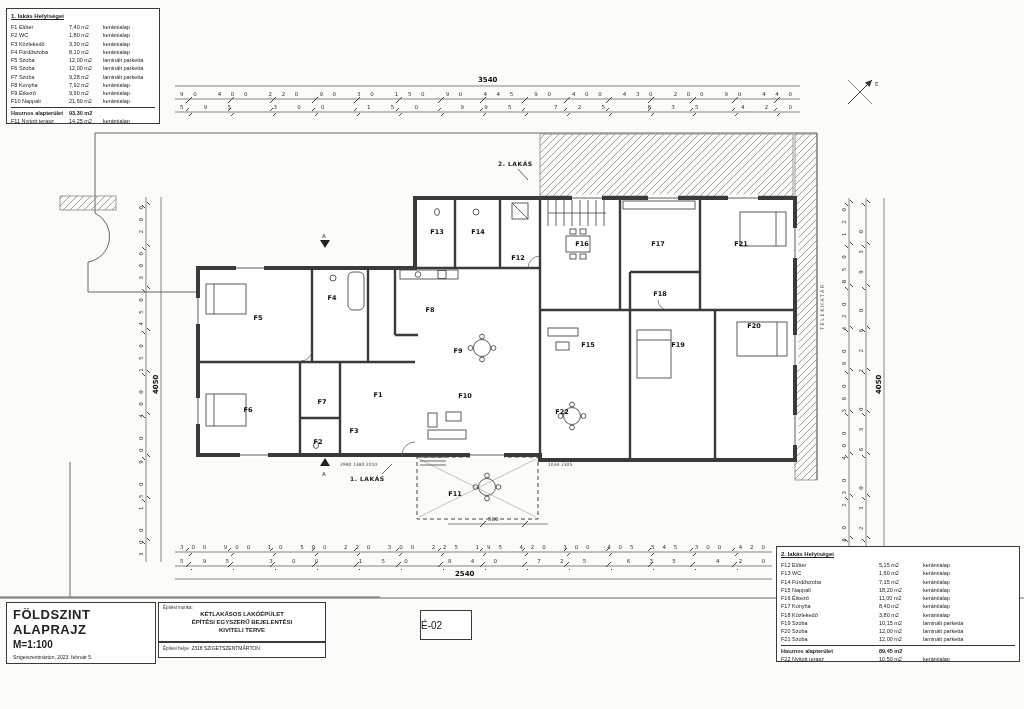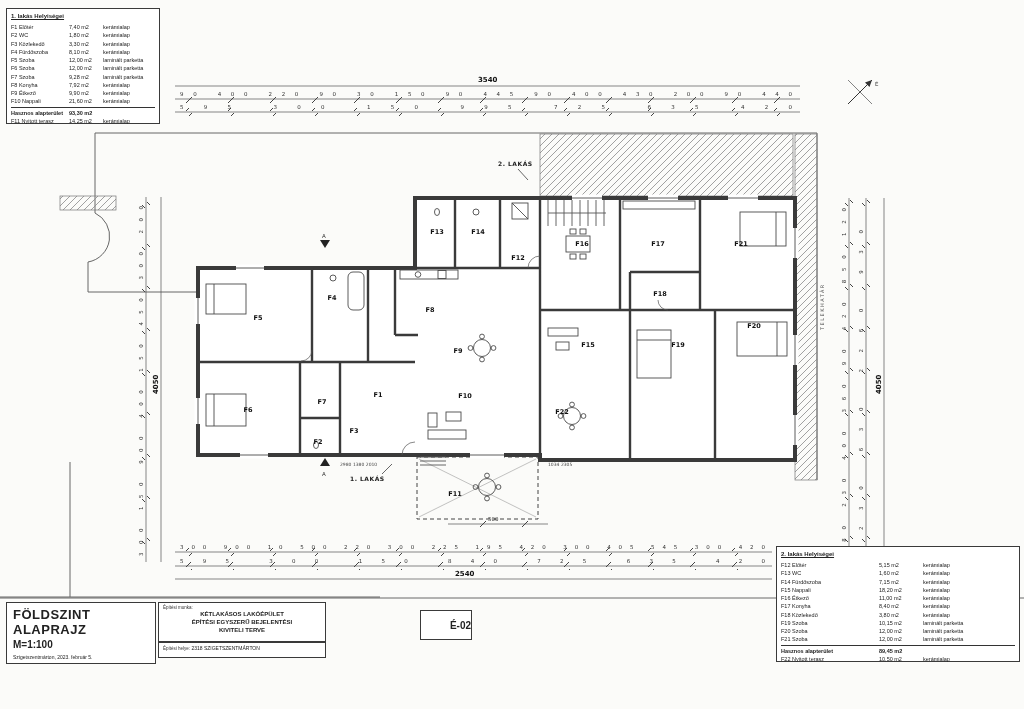--- a/index.html
+++ b/index.html
@@ -35,21 +35,21 @@
   .legend2 .c1{width:98px}.legend2 .c2{width:44px}
   .c3{flex:1}
   .lrow.total{font-weight:bold;border-top:.5px solid #333;margin-top:1px;padding-top:1px}
   .tb{padding:4px 6px}
   .tb-title{font-size:13px;font-weight:bold;letter-spacing:.5px}
   .tb-scale{font-size:10px;font-weight:bold;margin-top:2px}
   .tb-foot{font-size:5px;position:absolute;left:6px;bottom:3px}
   .stamp{padding:2px 4px;font-size:5px}
   .stamp .lbl{font-size:4.5px;color:#333}
   .stamp .big{font-size:6px;font-weight:bold;text-align:center;line-height:1.35}
-  .sheetno{display:flex;align-items:center;justify-content:flex-end;font-size:10px;font-weight:bold}
+  .sheetno{display:flex;align-items:center;justify-content:flex-start;font-size:10px;font-weight:normal}
 </style>
 </head>
 <body>
 
 <svg width="1024" height="709" viewBox="0 0 1024 709">
   <defs>
     <pattern id="hatch" width="7" height="7" patternUnits="userSpaceOnUse">
       <line x1="0" y1="7" x2="7" y2="0" stroke="#8a8a8a" stroke-width="0.8"></line>
     </pattern>
     <pattern id="tick" width="42" height="8" patternUnits="userSpaceOnUse">

